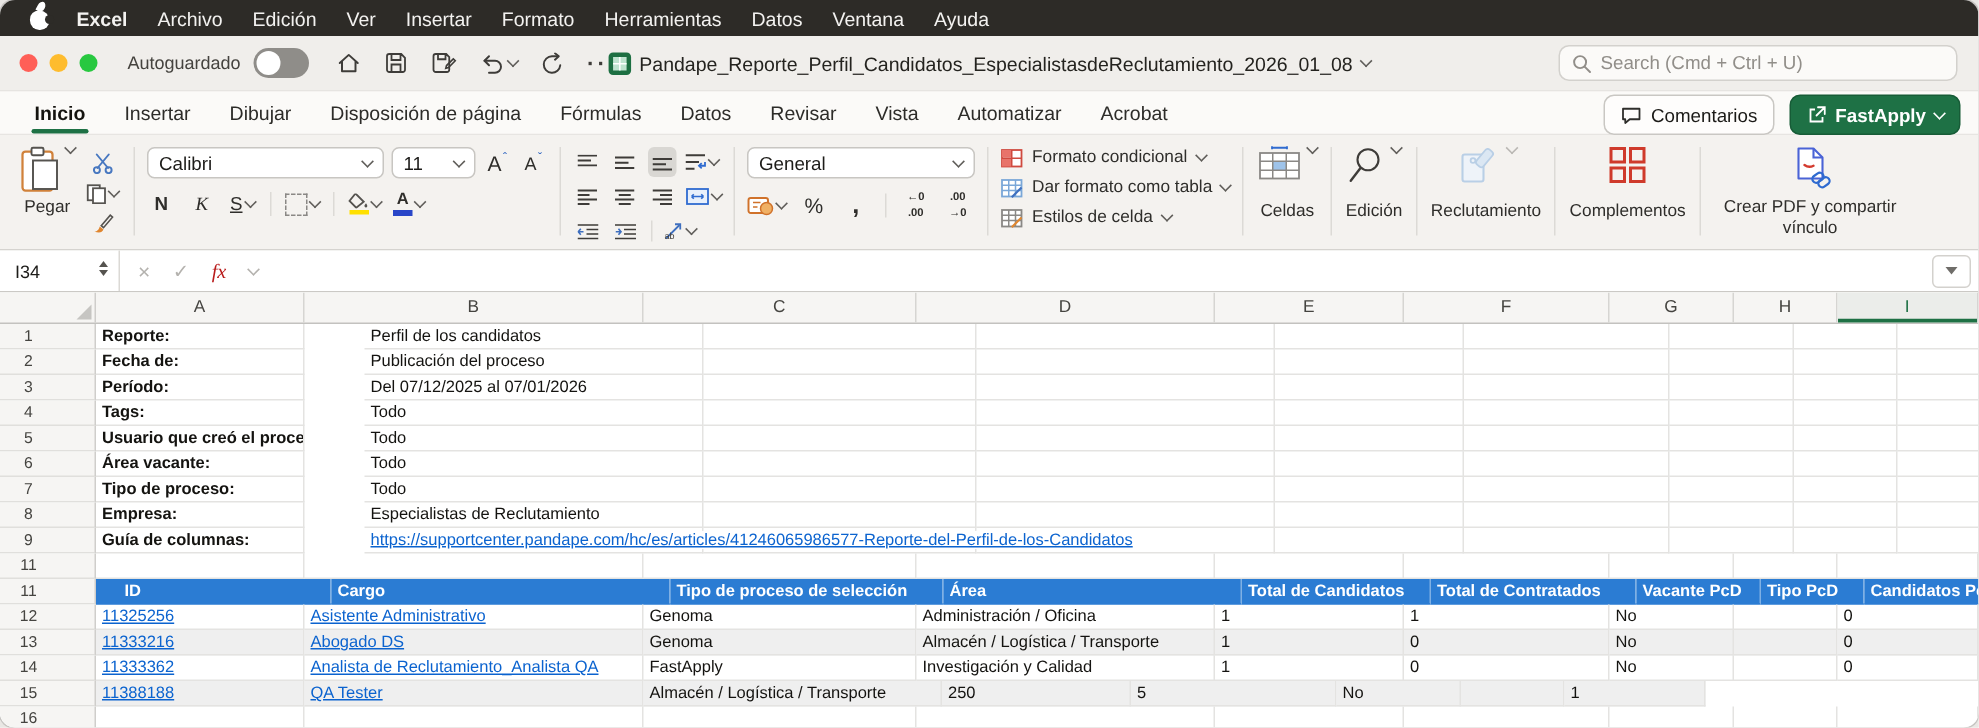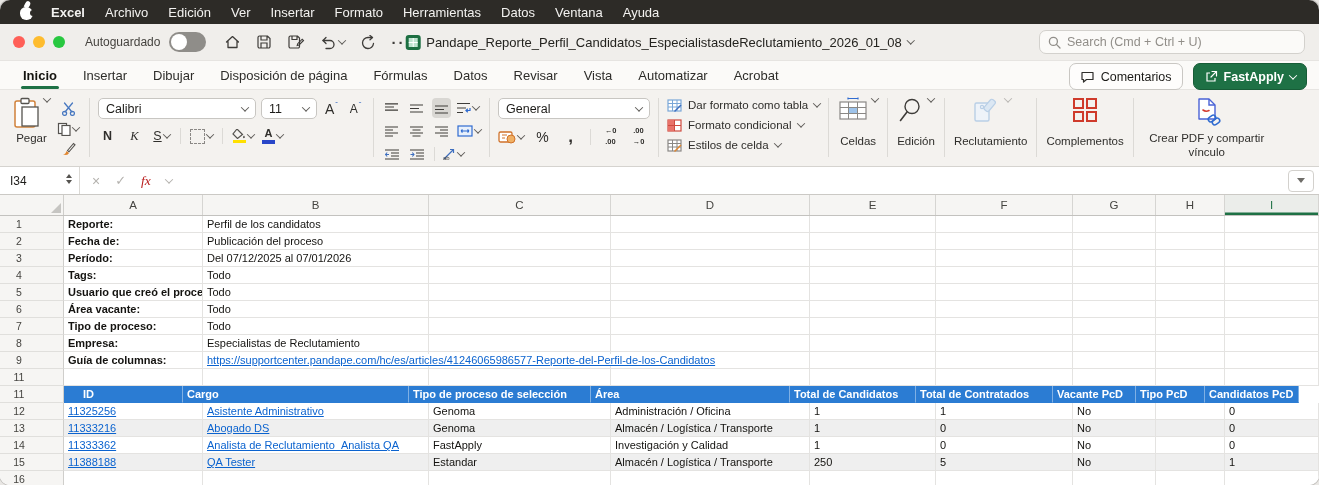--- a/index.html
+++ b/index.html
@@ -76,21 +76,21 @@
   .ghead{display:flex;height:21px;background:#f6f5f3;border-bottom:1px solid #c3c2bf;box-sizing:border-box;}
   .corner{width:64px;flex:none;border-right:1px solid #cfcecb;position:relative;box-sizing:border-box;}
   .corner::after{content:"";position:absolute;right:2px;bottom:2px;width:0;height:0;border-left:10px solid transparent;border-bottom:10px solid #c6c5c2;}
   .colhead{display:flex;align-items:center;justify-content:center;font-size:11.5px;color:#454440;border-right:1px solid #d6d5d2;box-sizing:border-box;flex:none;}
   .colhead.sel{background:#ebedea;color:#1e7145;box-shadow:inset 0 -2.5px 0 #1e7145;}
   .grow{display:flex;height:17px;}
   .gut{width:64px;flex:none;background:#f6f5f3;border-right:1px solid #cfcecb;border-bottom:1px solid #e0dfdc;display:flex;align-items:center;box-sizing:border-box;}
   .gut span{width:38px;text-align:center;font-size:10.5px;color:#454440;}
   .cell{box-sizing:border-box;border-right:1px solid #e4e3e1;border-bottom:1px solid #e4e3e1;font-size:11px;color:#141310;display:flex;align-items:center;padding-left:4px;overflow:hidden;white-space:nowrap;flex:none;}
   .cell.bold{font-weight:700;}
-  .cell.of{overflow:visible;position:relative;z-index:2;}
+  .cell.of{overflow:visible;position:relative;z-index:2;margin-left:40px;}
   .cell.of .ofv{background:#fff;padding-right:5px;}
   .cell.th{background:#2b7cd3;color:#fff;font-weight:700;border-right:1px solid rgba(255,255,255,.4);border-bottom:1px solid #2b7cd3;}
   .cell.band{background:#efefef;}
   .cell a{color:#0b63cf;text-decoration:underline;cursor:pointer;}
   svg.ic{display:block;flex:none;}
 </style>
 </head>
 <body>
 
 <div class="window">
@@ -390,35 +390,35 @@
             <span>.00</span>
             <span>→0</span>
           </span>
       </div>
     </div>
     <div class="rdiv"></div>
 
     <div class="group">
       <div class="style-row">
         <svg class="ic" width="15" height="13" viewBox="0 0 15 13">
-            <rect x="1" y="1" width="13" height="11" fill="#fff" stroke="#7aa7d8" stroke-width="1.2"></rect>
-            <path d="M1 4.5h13M1 8h13M5.5 1v11M10 1v11" stroke="#7aa7d8" stroke-width="1"></path>
-            <path d="M7 12 13.5 5.5l1 1L8 13z" fill="#3e6fbf"></path>
-          </svg>
-        <span>Dar formato como tabla</span>
-          <span class="chev sm"></span>
-      </div>
-      <div class="style-row">
-        <svg class="ic" width="15" height="13" viewBox="0 0 15 13">
             <rect x="1" y="1" width="13" height="11" fill="#fff" stroke="#cf4a3f" stroke-width="1.2"></rect>
             <rect x="1" y="1" width="6" height="5" fill="#e8736a"></rect>
             <rect x="1" y="7" width="6" height="5" fill="#e8736a"></rect>
             <path d="M7.5 1v11M1 6.5h13" stroke="#cf4a3f" stroke-width="1"></path>
           </svg>
         <span>Formato condicional</span>
+          <span class="chev sm"></span>
+      </div>
+      <div class="style-row">
+        <svg class="ic" width="15" height="13" viewBox="0 0 15 13">
+            <rect x="1" y="1" width="13" height="11" fill="#fff" stroke="#7aa7d8" stroke-width="1.2"></rect>
+            <path d="M1 4.5h13M1 8h13M5.5 1v11M10 1v11" stroke="#7aa7d8" stroke-width="1"></path>
+            <path d="M7 12 13.5 5.5l1 1L8 13z" fill="#3e6fbf"></path>
+          </svg>
+        <span>Dar formato como tabla</span>
           <span class="chev sm"></span>
       </div>
       <div class="style-row">
         <svg class="ic" width="15" height="13" viewBox="0 0 15 13">
             <rect x="1" y="1" width="13" height="11" fill="#fff" stroke="#8a8885" stroke-width="1.2"></rect>
             <path d="M1 4.5h13M1 8h13M5.5 1v11M10 1v11" stroke="#8a8885" stroke-width="1"></path>
             <path d="M7 12 13.5 5.5l1 1L8 13z" fill="#e0862f"></path>
           </svg>
         <span>Estilos de celda</span>
           <span class="chev sm"></span>
@@ -681,21 +681,21 @@
           <div class="cell" style="width: 126px;"></div>
           <div class="cell" style="width: 137px;"></div>
           <div class="cell" style="width: 83px;"></div>
           <div class="cell" style="width: 69px;"></div>
           <div class="cell" style="width: 94px;"></div>
         </div>
         <div class="grow">
           <div class="gut">
             <span>11</span>
           </div>
-          <div class="cell th" style="width: 119px; padding-left: 19px;">ID</div>
+          <div class="cell th" style="width: 157px; padding-left: 19px;">ID</div>
           <div class="cell th" style="width: 226px;">Cargo</div>
           <div class="cell th" style="width: 182px;">Tipo de proceso de selección</div>
           <div class="cell th" style="width: 199px;">Área</div>
           <div class="cell th" style="width: 126px;">Total de Candidatos</div>
           <div class="cell th" style="width: 137px;">Total de Contratados</div>
           <div class="cell th" style="width: 83px;">Vacante PcD</div>
           <div class="cell th" style="width: 69px;">Tipo PcD</div>
           <div class="cell th" style="width: 94px;">Candidatos PcD</div>
         </div>
         <div class="grow">
@@ -755,21 +755,20 @@
         <div class="grow">
           <div class="gut">
             <span>15</span>
           </div>
           <div class="cell band" style="width: 139px;">
             <a>11388188</a>
           </div>
           <div class="cell band" style="width: 226px;">
             <a>QA Tester</a>
           </div>
-          <div class="cell band" style="width: 182px;">Estandar</div>
           <div class="cell band" style="width: 199px;">Almacén / Logística / Transporte</div>
           <div class="cell band" style="width: 126px;">250</div>
           <div class="cell band" style="width: 137px;">5</div>
           <div class="cell band" style="width: 83px;">No</div>
           <div class="cell band" style="width: 69px;"></div>
           <div class="cell band" style="width: 94px;">1</div>
         </div>
         <div class="grow">
           <div class="gut">
             <span>16</span>

